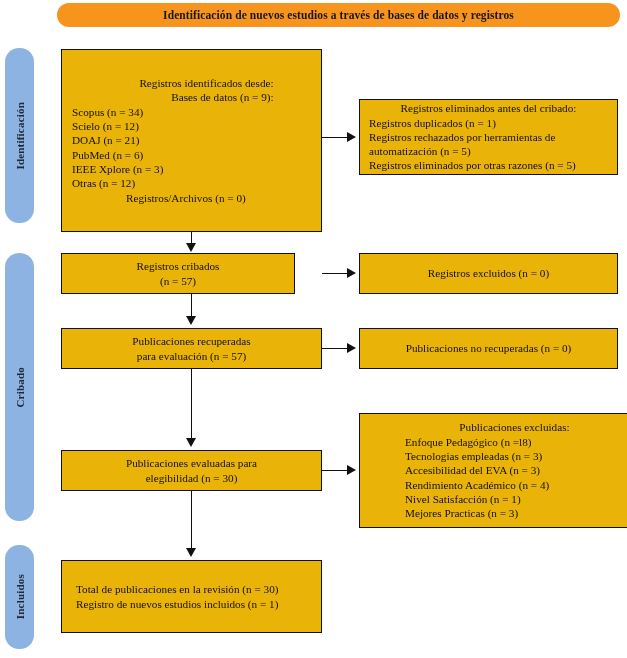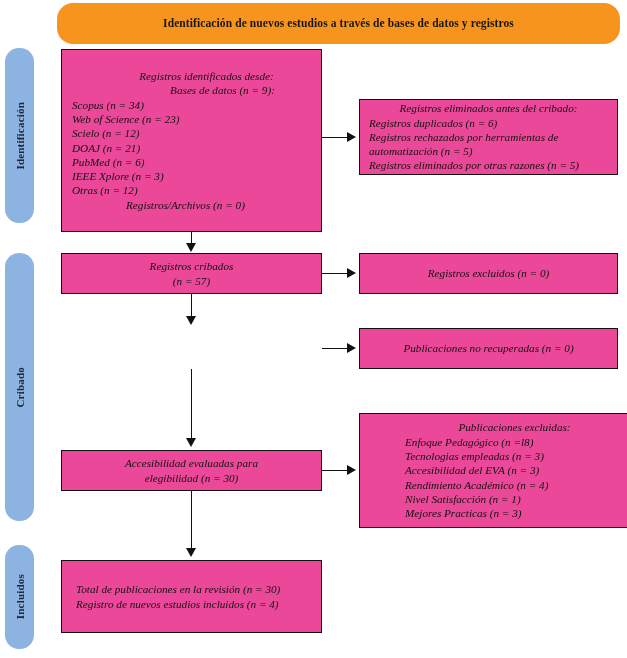--- a/index.html
+++ b/index.html
@@ -16,21 +16,21 @@
     color: #1a1a1a;
     overflow: hidden;
   }
 
   
   .banner {
     position: absolute;
     left: 57px;
     top: 3px;
     width: 563px;
-    height: 41px;
+    height: 24px;
     background: #F7941E;
     border-radius: 16px;
     display: flex;
     align-items: center;
     justify-content: center;
     box-sizing: border-box;
   }
   .banner-text {
     font-size: 11.5px;
     font-weight: bold;
@@ -60,41 +60,40 @@
     white-space: nowrap;
     letter-spacing: 0.2px;
   }
   #pill-identificacion { top: 48px;  height: 175px; }
   #pill-cribado        { top: 253px; height: 268px; }
   #pill-incluidos      { top: 545px; height: 104px; }
 
   
   .box {
     position: absolute;
-    background: #ec4899;
+    background: #eab308;
     border: 1.6px solid #111111;
     box-sizing: border-box;
     display: flex;
     flex-direction: column;
     justify-content: center;
-    font-style: italic;
   }
   .box-lines {
     font-size: 11.2px;
     line-height: 1.28;
     color: #111111;
   }
   .line { white-space: nowrap; }
   .line.center { text-align: center; }
   .line.left   { text-align: left; }
   .line.wrap   { white-space: normal; }
 
   
   #box-identificados { left: 61px; top: 49px;  width: 261px; height: 183px; }
-  #box-cribados      { left: 61px; top: 253px; width: 261px; height: 41px; align-items: center;  }
+  #box-cribados      { left: 61px; top: 253px; width: 234px; height: 41px; align-items: center;  }
   #box-recuperadas   { left: 61px; top: 328px; width: 261px; height: 41px;  }
   #box-evaluadas     { left: 61px; top: 450px; width: 261px; height: 41px;  }
   #box-total         { left: 61px; top: 560px; width: 261px; height: 73px;  }
 
   
   #box-eliminados    { left: 359px; top: 99px;  width: 259px; height: 76px; }
   #box-excluidos     { left: 359px; top: 253px; width: 259px; height: 41px; }
   #box-norecuperadas { left: 359px; top: 328px; width: 259px; height: 41px; }
   #box-pubexcluidas  { left: 359px; top: 413px; width: 311px; height: 115px; }
 
@@ -154,82 +153,87 @@
   </div>
   <div class="pill" id="pill-incluidos">
     <span class="pill-label">Incluidos</span>
   </div>
 
   <div class="box" id="box-identificados">
     <div class="box-lines">
       <div class="line center indent-4">Registros identificados desde:</div>
       <div class="line center indent-3">Bases de datos (n = 9):</div>
       <div class="line left">Scopus (n = 34)</div>
-      <div class="line left">Web of Science (n = 23)</div>
       <div class="line left">Scielo (n = 12)</div>
       <div class="line left">DOAJ (n = 21)</div>
       <div class="line left">PubMed (n = 6)</div>
       <div class="line left">IEEE Xplore (n = 3)</div>
       <div class="line left">Otras (n = 12)</div>
       <div class="line left indent-2">Registros/Archivos (n = 0)</div>
     </div>
   </div>
 
   <div class="box" id="box-eliminados">
     <div class="box-lines">
       <div class="line center">Registros eliminados antes del cribado:</div>
-      <div class="line left">Registros duplicados (n = 6)</div>
+      <div class="line left">Registros duplicados (n = 1)</div>
       <div class="line left wrap">Registros rechazados por herramientas de automatización (n = 5)</div>
       <div class="line left">Registros eliminados por otras razones (n = 5)</div>
     </div>
   </div>
 
   <div class="box" id="box-cribados">
     <div class="box-lines">
       <div class="line center">Registros cribados</div>
       <div class="line center">(n = 57)</div>
     </div>
   </div>
 
   <div class="box" id="box-excluidos">
     <div class="box-lines">
       <div class="line center">Registros excluidos (n = 0)</div>
     </div>
   </div>
 
+  <div class="box" id="box-recuperadas">
+    <div class="box-lines">
+      <div class="line center">Publicaciones recuperadas</div>
+      <div class="line center">para evaluación (n = 57)</div>
+    </div>
+  </div>
 
   <div class="box" id="box-norecuperadas">
     <div class="box-lines">
       <div class="line center">Publicaciones no recuperadas (n = 0)</div>
     </div>
   </div>
 
   <div class="box" id="box-evaluadas">
     <div class="box-lines">
-      <div class="line center">Accesibilidad evaluadas para</div>
+      <div class="line center">Publicaciones evaluadas para</div>
       <div class="line center">elegibilidad (n = 30)</div>
     </div>
   </div>
 
   <div class="box" id="box-pubexcluidas">
     <div class="box-lines">
       <div class="line center">Publicaciones excluidas:</div>
       <div class="line left indent-1">Enfoque Pedagógico (n =l8)</div>
       <div class="line left indent-1">Tecnologias empleadas (n = 3)</div>
       <div class="line left indent-1">Accesibilidad del EVA (n = 3)</div>
       <div class="line left indent-1">Rendimiento Académico (n = 4)</div>
       <div class="line left indent-1">Nivel Satisfacción (n = 1)</div>
       <div class="line left indent-1">Mejores Practicas (n = 3)</div>
     </div>
   </div>
 
   <div class="box" id="box-total">
     <div class="box-lines">
       <div class="line left">Total de publicaciones en la revisión (n = 30)</div>
-      <div class="line left">Registro de nuevos estudios incluidos (n = 4)</div>
+      <div class="line left">Registro de nuevos estudios incluidos (n = 1)</div>
     </div>
   </div>
 
   <div class="v-line" style="left:190.6px; top:232px; height:12px;"></div>
   <div class="arrow-down" style="left:186px; top:243px;"></div>
 
   <div class="h-line" style="left:322px; top:136.5px; width:25px;"></div>
   <div class="arrow-right" style="left:347px; top:132px;"></div>
 
   <div class="h-line" style="left:322px; top:272.6px; width:25px;"></div>

